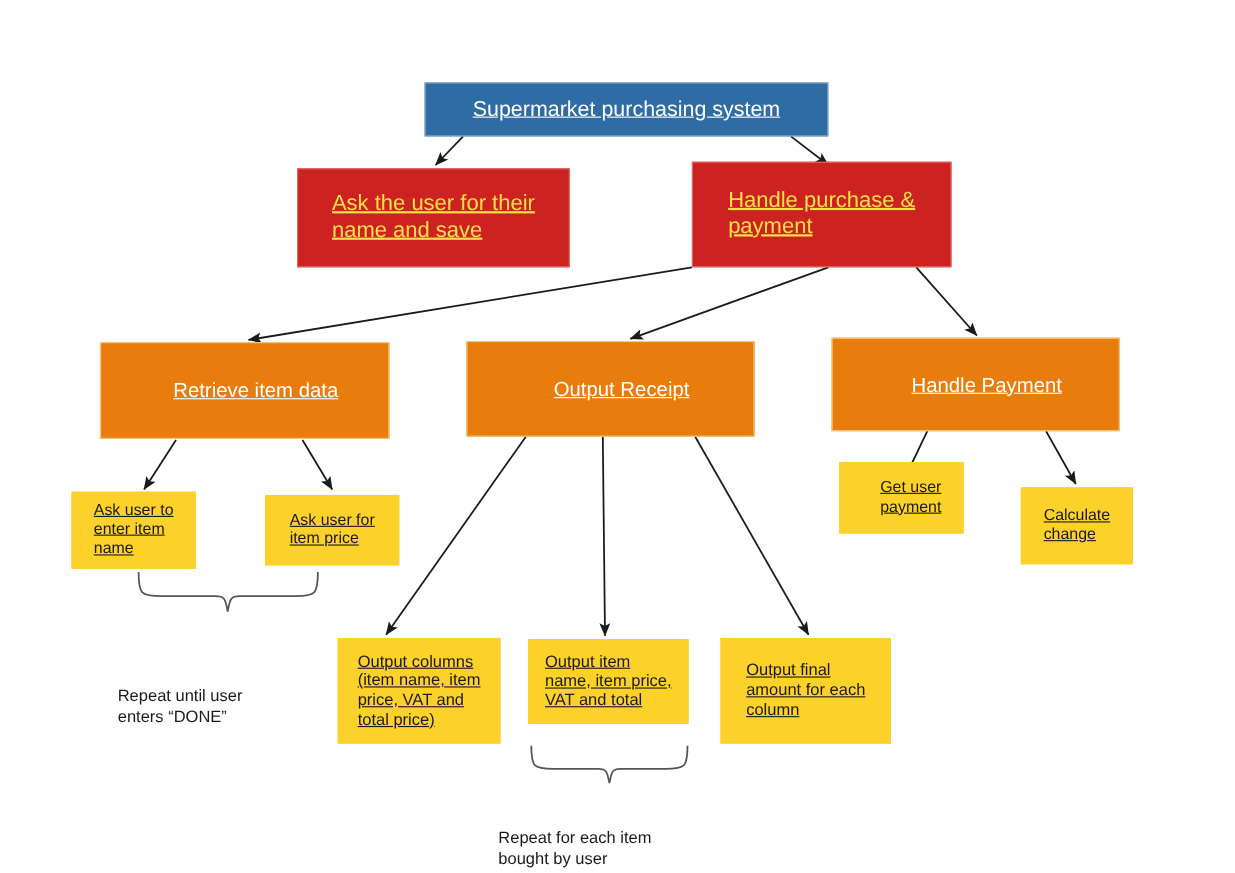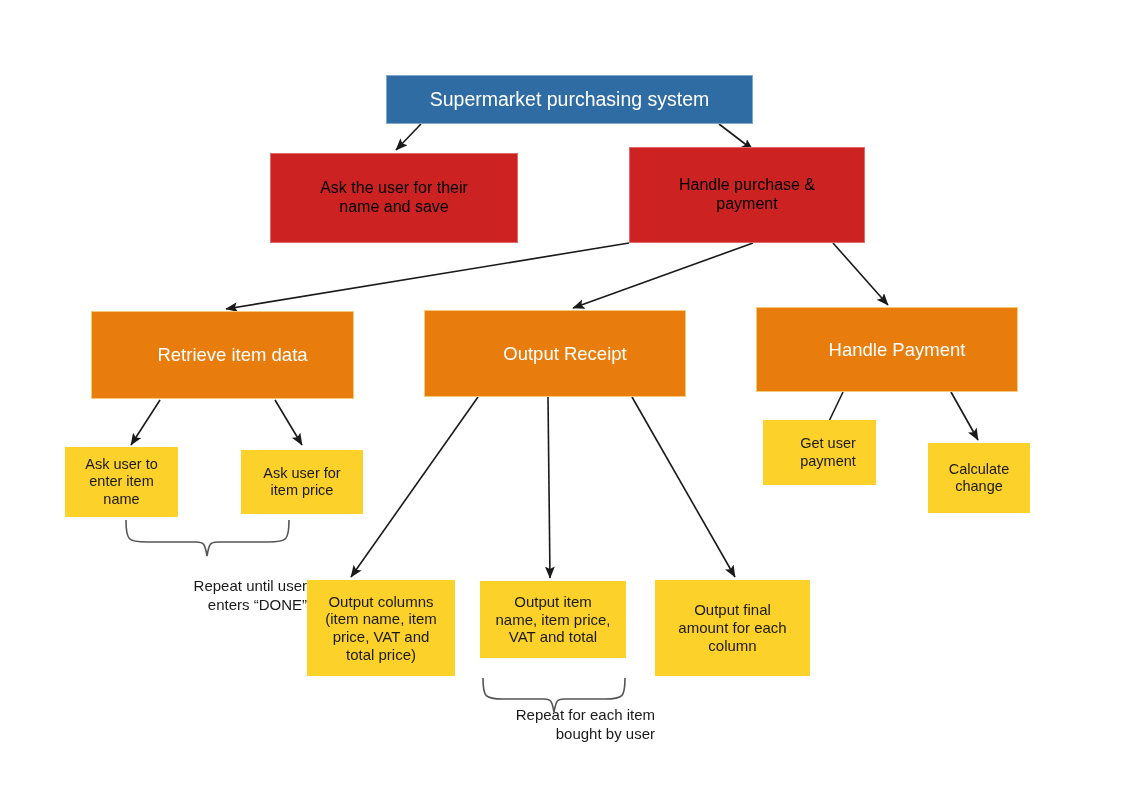--- a/index.html
+++ b/index.html
@@ -16,42 +16,43 @@
     height: 794px;
     background: #ffffff;
     overflow: hidden;
   }
   .node {
     position: absolute;
     box-sizing: border-box;
     display: flex;
     align-items: center;
     justify-content: center;
-    text-align: center;
+    text-align: left;
     line-height: 1.18;
     z-index: 3;
+    text-decoration: underline;
   }
   .node .label {
     display: block;
     padding: 0 6px;
     white-space: pre-line;
   }
   
   .n-root {
     background: #2F6CA4;
     border: 1px solid #7FA8C9;
     color: #ffffff;
     font-size: 19.5px;
   }
   
   .n-red {
     background: #CC2222;
     border: 1px solid #E06A6A;
-    color: #000000;
-    font-size: 16px;
+    color: #fde047;
+    font-size: 20px;
   }
   
   .n-orange {
     background: #E87D0D;
     border: 1px solid #F5C97A;
     color: #ffffff;
     font-size: 18.5px;
     padding-left: 20px;
   }
   
@@ -60,26 +61,27 @@
     border: 1px solid #FCD12A;
     color: #1a1a1a;
     font-size: 14.5px;
   }
   .n-yellow.big {
     font-size: 15px;
   }
   
   .annot {
     position: absolute;
-    text-align: right;
+    text-align: left;
     font-size: 15px;
     color: #1a1a1a;
     line-height: 1.25;
     white-space: pre-line;
     z-index: 3;
+    margin-top: 47px;
   }
   svg.edges {
     position: absolute;
     left: 0;
     top: 0;
     width: 1123px;
     height: 794px;
     z-index: 1;
     overflow: visible;
   }

